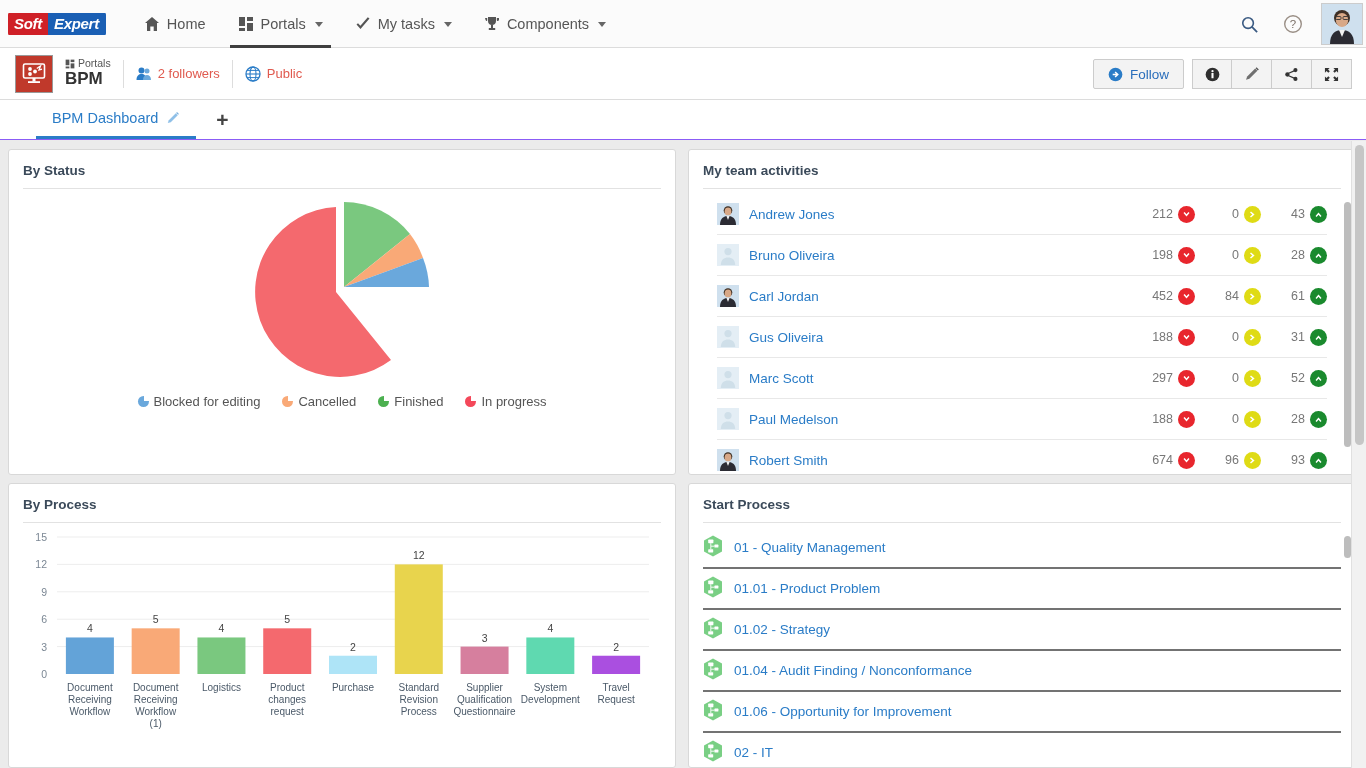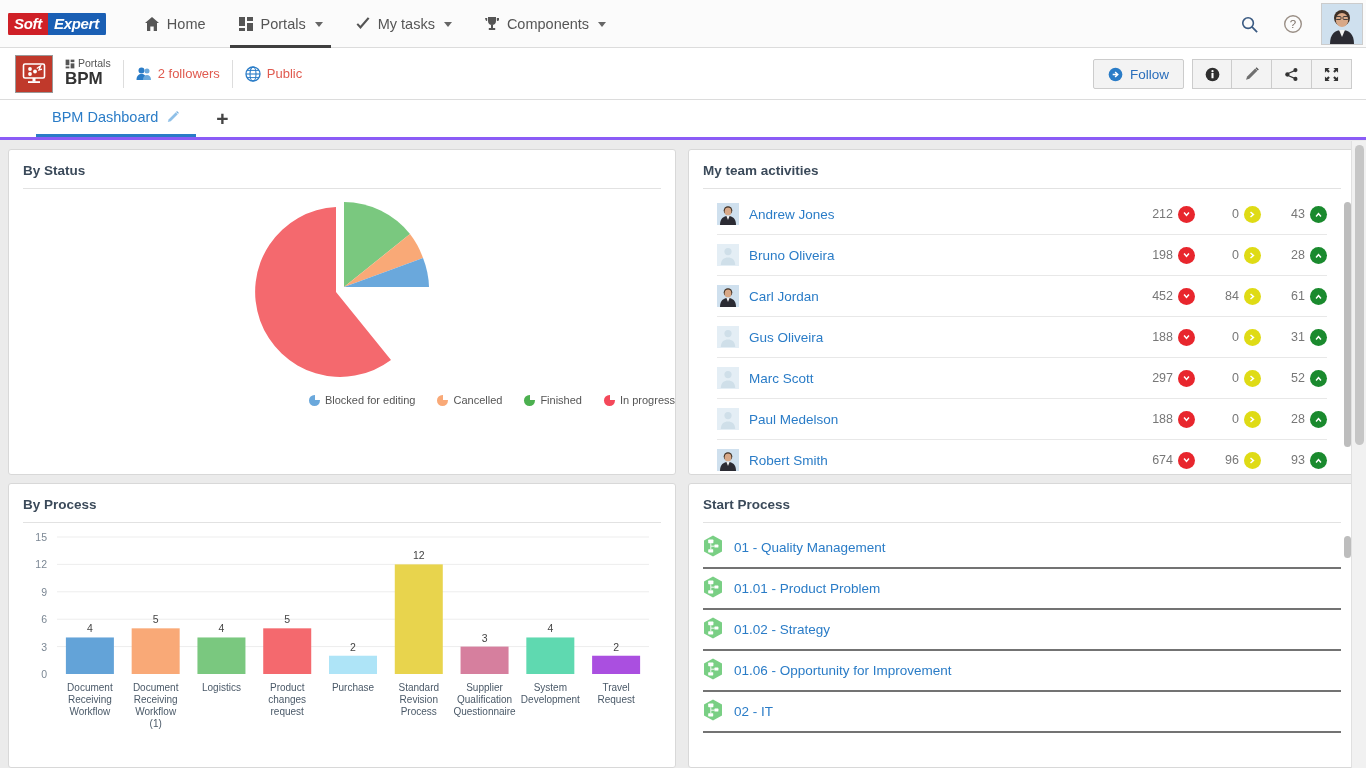--- a/index.html
+++ b/index.html
@@ -92,21 +92,21 @@
   .btn-group { display: flex; }
   .btn-group .gbtn {
     width: 40px; height: 30px; background: #f3f3f3;
     border: 1px solid #ccc; border-left-width: 0;
     display: flex; align-items: center; justify-content: center; cursor: pointer;
   }
   .btn-group .gbtn:first-child { border-left-width: 1px; }
 
   
   .tabbar {
-    height: 40px; background: #fff; border-bottom: 3px solid #8b5cf6;
+    height: 40px; background: #fff; border-bottom: 1px solid #8b5cf6;
     display: flex; align-items: stretch; padding-left: 36px;
   }
   .tab {
     display: flex; align-items: center; gap: 8px; padding: 0 16px;
     color: #2a7cc7; font-size: 14.5px; cursor: pointer; position: relative;
   }
   .tab.active { border-bottom: 3px solid #2a7cc7; }
   .tab-add {
     width: 52px; display: flex; align-items: center; justify-content: center;
     cursor: pointer; font-size: 21px; color: #444; font-weight: bold;
@@ -127,22 +127,22 @@
   }
   .panel-title {
     font-size: 13.5px; font-weight: bold; color: #3b4a5a;
     padding: 13px 14px 10px 14px;
   }
   .panel-rule { height: 1px; background: #e2e2e2; margin: 0 14px; }
 
   
   .pie-wrap { position: relative; height: 215px; }
   .pie-legend {
-    display: flex; justify-content: flex-end; gap: 22px;
-    font-size: 11px; color: #555; margin-top: 2px;
+    display: flex; justify-content: center; gap: 22px;
+    font-size: 13px; color: #555; margin-top: 2px;
   }
   .pie-legend .li { display: flex; align-items: center; gap: 5px; }
   .legend-mark {
     width: 11px; height: 11px; border-radius: 50%;
     position: relative; display: inline-block;
   }
   .legend-mark::after {
     content: ''; position: absolute; right: 0px; top: 0px;
     width: 5px; height: 5px; background: #fff;
   }
@@ -768,20 +768,30 @@
       <span class="proc-label">01.02 - Strategy</span>
     </div>
     <div class="proc-row">
       <span><svg width="20" height="22" viewBox="0 0 20 22">
       <path d="M10 0.6 L19 5.6 V16.4 L10 21.4 L1 16.4 V5.6 Z" fill="#79cf84"></path>
       <rect x="5.2" y="4.6" width="5.2" height="3.6" rx="0.6" fill="#fff"></rect>
       <rect x="11.4" y="9.6" width="4" height="3" rx="0.6" fill="#fff"></rect>
       <rect x="5.2" y="14.2" width="5" height="3.2" rx="0.6" fill="#fff"></rect>
       <path d="M7.8 8.2 V11.2 H11.4 M7.8 11.2 V14.2" fill="none" stroke="#fff" stroke-width="0.9"></path>
     </svg></span>
+      <span class="proc-label">01.04 - Audit Finding / Nonconformance</span>
+    </div>
+    <div class="proc-row">
+      <span><svg width="20" height="22" viewBox="0 0 20 22">
+      <path d="M10 0.6 L19 5.6 V16.4 L10 21.4 L1 16.4 V5.6 Z" fill="#79cf84"></path>
+      <rect x="5.2" y="4.6" width="5.2" height="3.6" rx="0.6" fill="#fff"></rect>
+      <rect x="11.4" y="9.6" width="4" height="3" rx="0.6" fill="#fff"></rect>
+      <rect x="5.2" y="14.2" width="5" height="3.2" rx="0.6" fill="#fff"></rect>
+      <path d="M7.8 8.2 V11.2 H11.4 M7.8 11.2 V14.2" fill="none" stroke="#fff" stroke-width="0.9"></path>
+    </svg></span>
       <span class="proc-label">01.06 - Opportunity for Improvement</span>
     </div>
     <div class="proc-row">
       <span><svg width="20" height="22" viewBox="0 0 20 22">
       <path d="M10 0.6 L19 5.6 V16.4 L10 21.4 L1 16.4 V5.6 Z" fill="#79cf84"></path>
       <rect x="5.2" y="4.6" width="5.2" height="3.6" rx="0.6" fill="#fff"></rect>
       <rect x="11.4" y="9.6" width="4" height="3" rx="0.6" fill="#fff"></rect>
       <rect x="5.2" y="14.2" width="5" height="3.2" rx="0.6" fill="#fff"></rect>
       <path d="M7.8 8.2 V11.2 H11.4 M7.8 11.2 V14.2" fill="none" stroke="#fff" stroke-width="0.9"></path>
     </svg></span>

